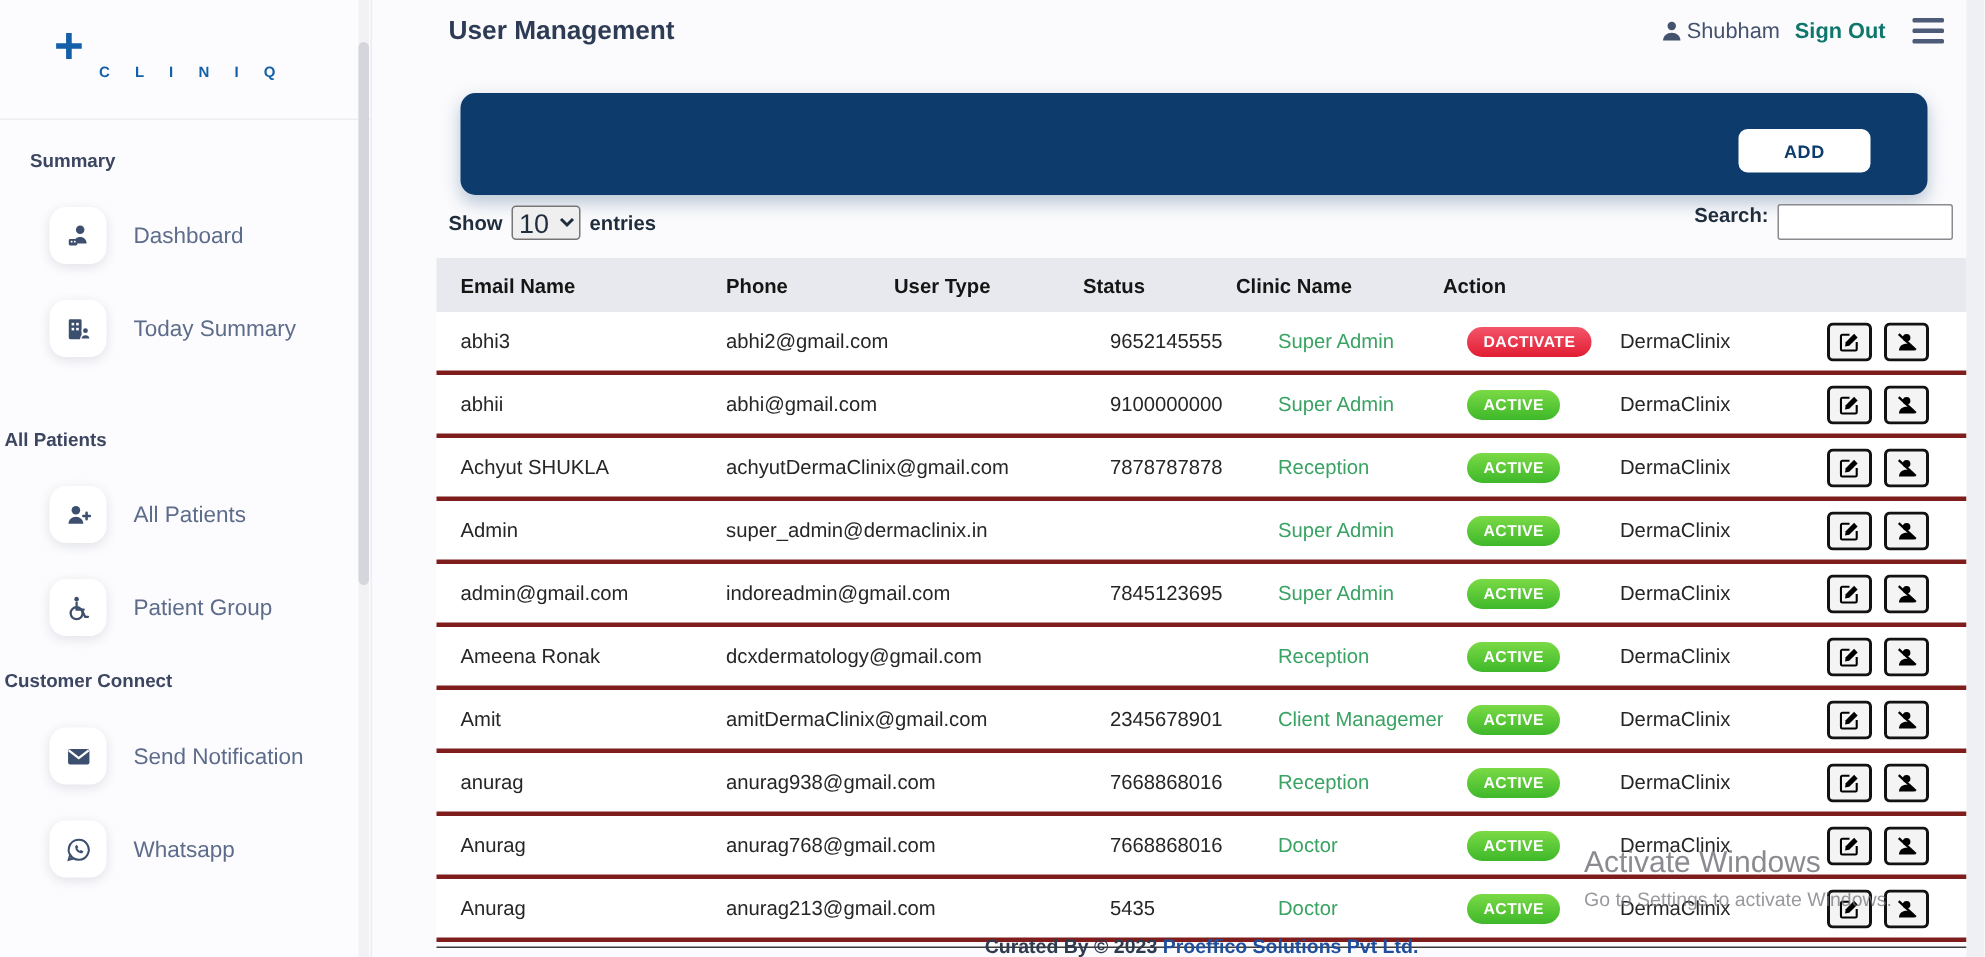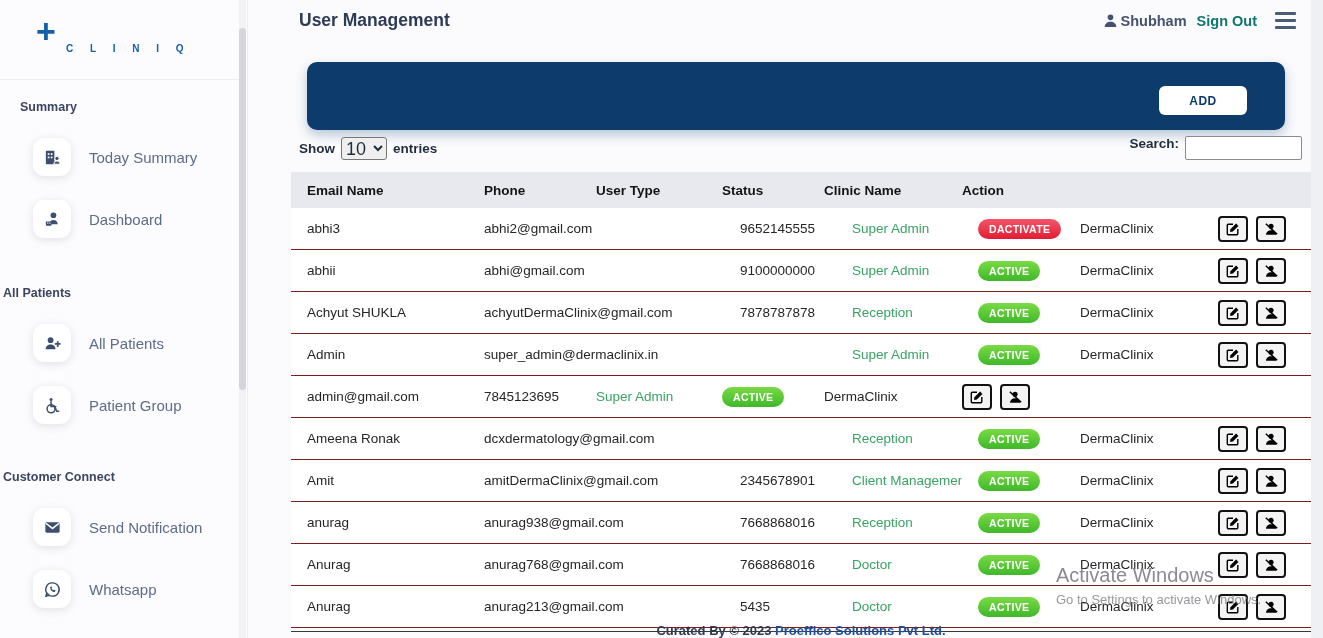--- a/index.html
+++ b/index.html
@@ -9,32 +9,32 @@
   
   .sidebar { position:absolute; left:0; top:0; width:248px; height:638px; background:#fcfcfe; border-right:1px solid #ececf1; }
   .logo-wrap { padding:12px 0 0 36px; height:80px; border-bottom:1px solid #edeef2; }
   .logo-line1 { display:flex; align-items:center; }
   .logo-plus { font-size:34px; font-weight:900; color:#1360a8; margin-right:-6px; }
   .logo-pro { font-size:36px; font-weight:900; font-style:italic; letter-spacing:1px;
               background:linear-gradient(180deg,#57ace4 0%,#0b4c8c 70%); -webkit-background-clip:text;
               background-clip:text; color:#1360a8; -webkit-text-fill-color:transparent; }
   .logo-sub { font-size:10px; font-weight:bold; letter-spacing:7px; color:#1360a8; margin:-8px 0 0 30px; }
   .section-label { font-size:12.5px; font-weight:bold; color:#3c4660; padding-left:3px; }
-  .sec-1 { margin-top:20px;padding-left:20px; } .sec-2 { margin-top:48px; } .sec-3 { margin-top:46px; }
+  .sec-1 { margin-top:20px;padding-left:20px; } .sec-2 { margin-top:48px; } .sec-3 { margin-top:23px; }
   .side-item { display:flex; align-items:center; gap:18px; margin:24px 0 0 33px; cursor:pointer; }
   .icon-box { width:38px; height:38px; background:#ffffff; border-radius:11px; box-shadow:0 2px 8px rgba(40,50,80,.13);
               display:flex; align-items:center; justify-content:center; }
   .side-item .label { font-size:15px; color:#5d6c8a; }
   .side-scroll-track { position:absolute; right:1px; top:0; width:7px; height:100%; background:#f2f2f5; }
   .side-scroll-thumb { position:absolute; right:1px; top:28px; width:7px; height:362px; background:#d4d6db; border-radius:4px; }
 
   
   .page-title { position:absolute; left:299px; top:10px; font-size:17.5px; font-weight:bold; color:#2e3b55; }
   .header-right { position:absolute; right:27px; top:12px; display:flex; align-items:center; gap:8px; }
-  .header-user { display:flex; align-items:center; gap:3px; font-size:14.5px; font-weight:bold; color:#44526e; cursor:pointer; }
+  .header-user { display:flex; align-items:center; gap:3px; font-size:14.5px; font-weight:normal; color:#44526e; cursor:pointer; }
   .signout { font-size:14.5px; font-weight:bold; color:#0f766e; cursor:pointer; margin-left:2px; }
   .hamburger { margin-left:10px; cursor:pointer; display:flex; flex-direction:column; gap:4px; }
   .hamburger span { display:block; width:21px; height:3px; background:#4c5b77; border-radius:1px; }
 
   
   .banner { position:absolute; left:307px; top:62px; width:978px; height:68px; background:#0d3c6c; border-radius:10px;
             box-shadow:0 5px 12px rgba(13,60,108,.28); }
   .add-btn { position:absolute; right:38px; top:24px; width:88px; height:29px; background:#ffffff; border:none;
              border-radius:6px; font-family:"Liberation Sans",sans-serif; font-size:12px; font-weight:bold;
              color:#0d3c6c; letter-spacing:.5px; cursor:pointer; }
@@ -46,21 +46,21 @@
                           font-family:"Liberation Sans",sans-serif; color:#1f2d3d; }
   .controls-right { position:absolute; right:21px; top:136px; display:flex; align-items:flex-start; gap:6px;
                     font-size:13.5px; font-weight:bold; color:#1f2d3d; }
   .controls-right input { width:117px; height:24px; border:1px solid #8a8a8f; border-radius:2px; padding:0 5px;
                           font-family:"Liberation Sans",sans-serif; font-size:13px; }
 
   
   .table { position:absolute; left:291px; top:172px; width:1020px; background:#ffffff; }
   .trow { display:flex; align-items:center; }
   .thead { height:36px; background:#e8e9ee; font-weight:bold; font-size:13.5px; color:#151515; }
-  .tbody-row { height:42px; border-bottom:1px solid #7f1d1d; font-size:13.5px; color:#262626; background:#fff; }
+  .tbody-row { height:42px; border-bottom:3px solid #7f1d1d; font-size:13.5px; color:#262626; background:#fff; }
   .cell { padding-left:16px; overflow:hidden; white-space:nowrap; }
   .col-user   { width:177px; }
   .col-email  { width:256px; }
   .col-phone  { width:112px; }
   .col-type   { width:126px; }
   .col-status { width:102px; }
   .col-clinic { width:138px; }
   .col-action { width:109px; }
   .user-type { color:#3aa364; }
   .badge { display:inline-block; padding:4px 11px; border-radius:10px; font-size:10.5px; font-weight:bold;
@@ -94,43 +94,43 @@
       <span class="logo-plus">+</span>
     </div>
     <div class="logo-sub">C L I N I Q</div>
   </div>
 
   <div class="section-label sec-1">Summary</div>
 
   <div class="side-item">
     <span class="icon-box">
       <svg width="19" height="19" viewBox="0 0 20 20">
+          <circle cx="11" cy="5.5" r="3" fill="#3d4f6e"></circle>
+          <path d="M6.5 15c0-2.6 2-4.5 4.5-4.5s4.5 1.9 4.5 4.5z" fill="#3d4f6e"></path>
+          <rect x="3" y="12" width="6" height="4.5" rx="1" fill="#3d4f6e"></rect>
+          <rect x="4.4" y="13.2" width="1.2" height="1.2" fill="#fff"></rect>
+          <rect x="6.6" y="13.2" width="1.2" height="1.2" fill="#fff"></rect>
+        </svg>
+    </span>
+    <span class="label">Dashboard</span>
+  </div>
+
+  <div class="side-item">
+    <span class="icon-box">
+      <svg width="19" height="19" viewBox="0 0 20 20">
           <rect x="3" y="3" width="9" height="14" rx="1" fill="#3d4f6e"></rect>
           <rect x="5" y="5.5" width="1.8" height="1.8" fill="#fff"></rect>
           <rect x="8.2" y="5.5" width="1.8" height="1.8" fill="#fff"></rect>
           <rect x="5" y="9" width="1.8" height="1.8" fill="#fff"></rect>
           <rect x="8.2" y="9" width="1.8" height="1.8" fill="#fff"></rect>
           <circle cx="14.7" cy="11" r="2.2" fill="#3d4f6e" stroke="#fff" stroke-width="1"></circle>
           <path d="M11.4 17c0-1.9 1.5-3.3 3.3-3.3s3.3 1.4 3.3 3.3z" fill="#3d4f6e" stroke="#fff" stroke-width="1"></path>
         </svg>
     </span>
     <span class="label">Today Summary</span>
-  </div>
-
-  <div class="side-item">
-    <span class="icon-box">
-      <svg width="19" height="19" viewBox="0 0 20 20">
-          <circle cx="11" cy="5.5" r="3" fill="#3d4f6e"></circle>
-          <path d="M6.5 15c0-2.6 2-4.5 4.5-4.5s4.5 1.9 4.5 4.5z" fill="#3d4f6e"></path>
-          <rect x="3" y="12" width="6" height="4.5" rx="1" fill="#3d4f6e"></rect>
-          <rect x="4.4" y="13.2" width="1.2" height="1.2" fill="#fff"></rect>
-          <rect x="6.6" y="13.2" width="1.2" height="1.2" fill="#fff"></rect>
-        </svg>
-    </span>
-    <span class="label">Dashboard</span>
   </div>
 
   <div class="section-label sec-2">All Patients</div>
 
   <div class="side-item">
     <span class="icon-box">
       <svg width="19" height="19" viewBox="0 0 20 20">
           <circle cx="8" cy="6.5" r="3" fill="#3d4f6e"></circle>
           <path d="M2.8 16c0-2.9 2.3-5 5.2-5s5.2 2.1 5.2 5z" fill="#3d4f6e"></path>
           <path d="M15.5 8.2v4.6M13.2 10.5h4.6" stroke="#3d4f6e" stroke-width="1.8" stroke-linecap="round"></path>
@@ -313,20 +313,21 @@
             <circle cx="8" cy="4.8" r="2.9" fill="#000"></circle>
             <path d="M2.2 14.5c0-3.2 2.6-5.2 5.8-5.2s5.8 2 5.8 5.2z" fill="#000"></path>
             <path d="M2 2l13 12" stroke="#000" stroke-width="1.7"></path>
           </svg>
         </button>
     </div>
   </div>
 
   <div class="trow tbody-row">
     <div class="cell col-user">admin@gmail.com</div>
+    <div class="cell col-email">indoreadmin@gmail.com</div>
     <div class="cell col-phone">7845123695</div>
     <div class="cell col-type user-type">Super Admin</div>
     <div class="cell col-status"><span class="badge badge-green">ACTIVE</span></div>
     <div class="cell col-clinic">DermaClinix</div>
     <div class="cell col-action action-cell">
       <button class="act-btn">
           <svg width="14" height="14" viewBox="0 0 16 16">
             <path d="M13.5 8v5.5a1 1 0 0 1-1 1H2.5a1 1 0 0 1-1-1V3.5a1 1 0 0 1 1-1H8" fill="none" stroke="#000" stroke-width="1.6"></path>
             <path d="M11.5 1.8l2.7 2.7-6.4 6.4-3.2.5.5-3.2z" fill="#000"></path>
           </svg>

